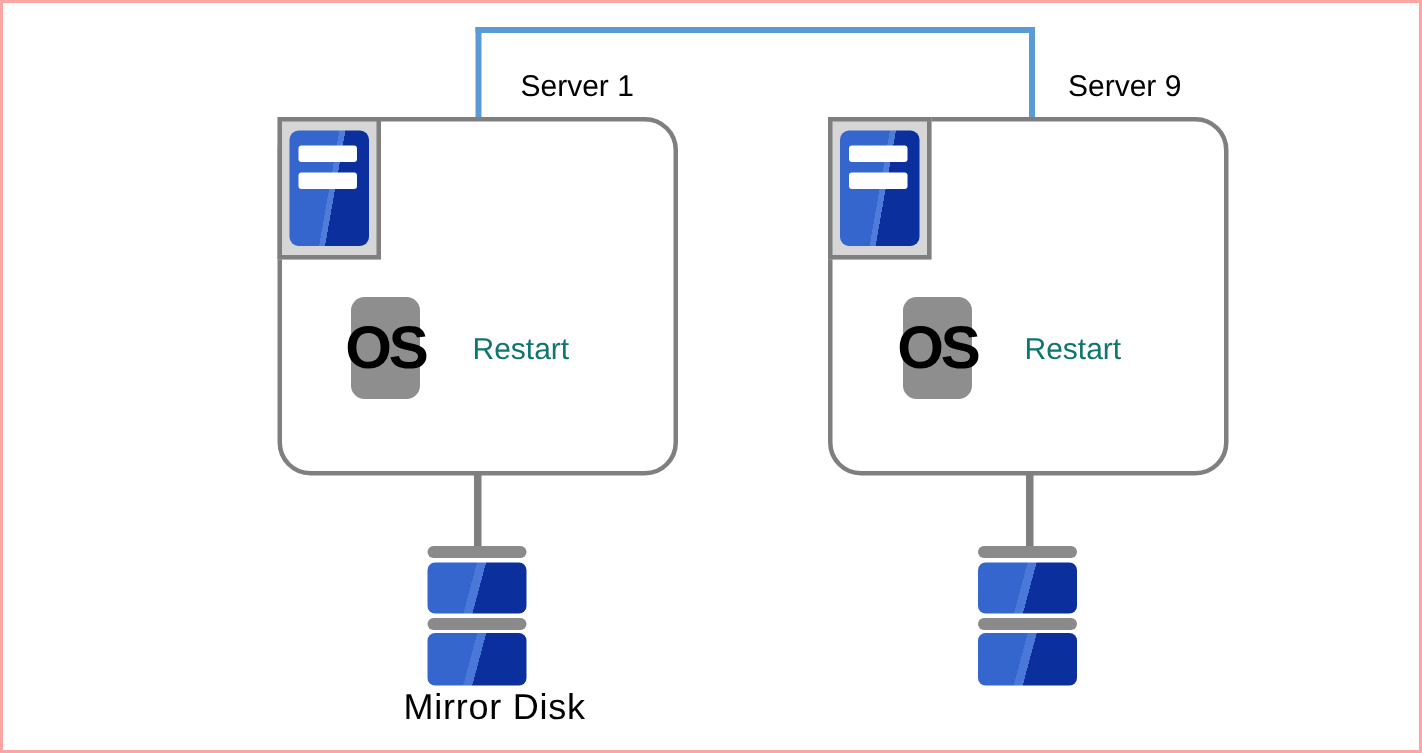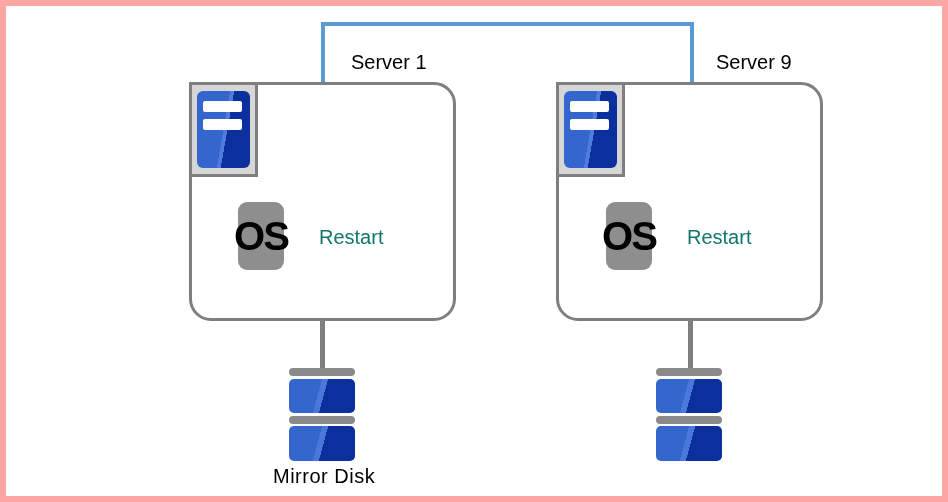--- a/index.html
+++ b/index.html
@@ -2,21 +2,21 @@
 <html><head>
 <meta charset="utf-8">
 <style>
   html, body { margin: 0; padding: 0; background: #ffffff; }
   * { box-sizing: border-box; }
 
   .canvas {
     position: relative;
     width: 948px; height: 502px;
     background: #ffffff;
-    border: 6px solid #fca5a5;
+    border: 2px solid #fca5a5;
     font-family: "Liberation Sans", sans-serif;
     color: #000000;
     overflow: hidden;
   }
 
   
   .net-h  { position: absolute; left: 315px; top: 16px; width: 373px; height: 4px; background: #5b9bd5; }
   .net-v  { position: absolute; top: 16px; width: 4px; height: 62px; background: #5b9bd5; }
   .net-v1 { left: 315px; }
   .net-v2 { left: 684px; }
@@ -97,21 +97,21 @@
   .disk-platter {
     position: absolute; left: 0; width: 66px;
     border-radius: 5px;
     background: linear-gradient(105deg, #3566cd 44%, #4a78d8 44% 52%, #0b2f9d 52%);
   }
   .disk-platter.p1 { top: 11px; height: 34px; }
   .disk-platter.p2 { top: 58px; height: 35px; }
 
   .mirror-label {
     position: absolute; left: 267px; top: 459px;
-    font-size: 20px; line-height: 22px; color: #000;
+    font-size: 24px; line-height: 22px; color: #000;
     letter-spacing: 0.5px; white-space: nowrap;
   }
 </style>
 </head>
 <body>
 
 <div class="canvas">
 
   <div class="net-h"></div>
   <div class="net-v net-v1"></div>

